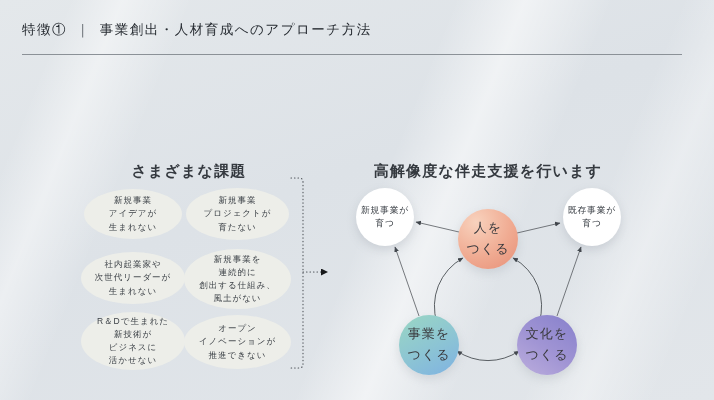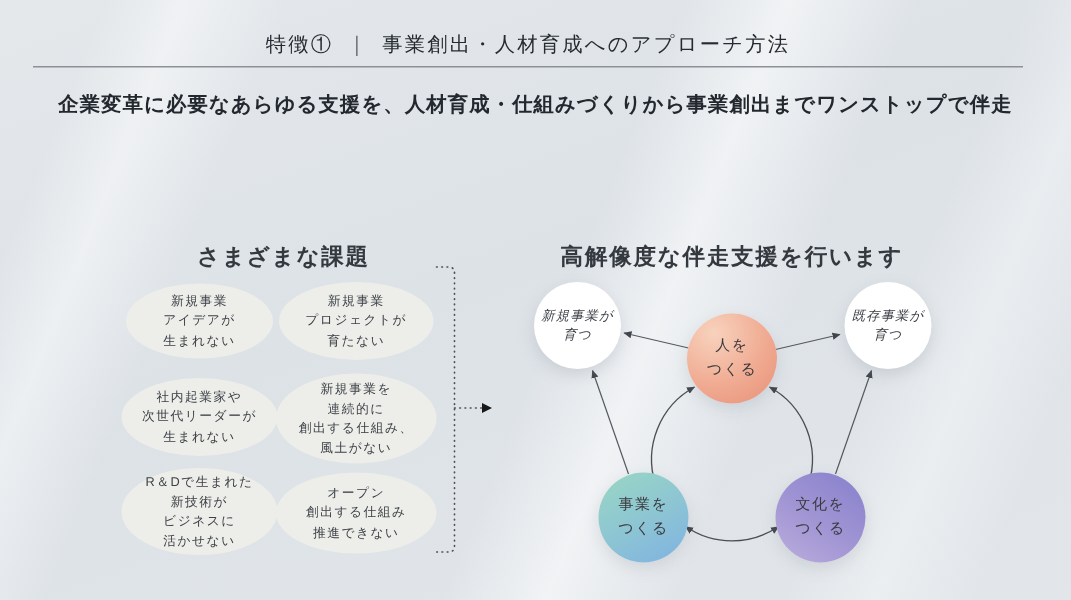--- a/index.html
+++ b/index.html
@@ -8,23 +8,23 @@
     position:relative; width:714px; height:400px; margin:0 auto; overflow:hidden;
     font-family:"Liberation Sans", sans-serif;
     background:
       linear-gradient(112deg, rgba(255,255,255,0) 8%, rgba(255,255,255,0.45) 14%, rgba(255,255,255,0) 22%),
       linear-gradient(112deg, rgba(255,255,255,0) 52%, rgba(255,255,255,0.55) 60%, rgba(255,255,255,0) 70%),
       linear-gradient(112deg, rgba(255,255,255,0) 78%, rgba(255,255,255,0.35) 85%, rgba(255,255,255,0) 93%),
       linear-gradient(160deg, #e4e8eb 0%, #dde2e7 45%, #e2e6ea 100%);
   }
   .header {
     position:absolute; left:22px; right:32px; top:21px;
-    padding-bottom:5px; border-bottom:1px solid #8b9197;
+    padding-bottom:15px; border-bottom:1px solid #8b9197;
     font-family:"Liberation Serif", serif; font-size:13.5px; font-weight:500;
-    color:#262b31; letter-spacing:1.5px; white-space:nowrap;text-align:center;
+    color:#262b31; letter-spacing:1.5px; white-space:nowrap;
   }
   .header .divider { margin:0 9px; color:#50565c; }
   .headline {
     position:absolute; left:0; right:0; top:61px; text-align:center;
     font-family:"Liberation Serif", serif; font-weight:700; font-size:13.5px;
     color:#23282e; letter-spacing:0.8px;
   }
   .body-text {
     position:absolute; left:50%; transform:translateX(-50%); top:95px; width:546px;
     font-size:9px; line-height:1.63; letter-spacing:0.2px; color:#41464c;
@@ -57,42 +57,40 @@
   .hub {
     left:435px; top:253px; width:106px; height:106px; background:#ffffff; z-index:1;
     box-shadow:0 6px 16px rgba(120,132,146,0.28);
   }
   .hub-brand { font-size:13px; font-weight:800; color:#1e1e20; letter-spacing:0.3px; transform:translateY(-4px); }
   .hub-tagline { font-size:7.5px; color:#4c4c50; letter-spacing:0.4px; transform:translateY(-3px); }
   .outcome {
     width:58px; height:58px; background:#ffffff;
     font-size:8.8px; line-height:1.5; letter-spacing:0.8px; color:#3a3f45;
     box-shadow:0 4px 10px rgba(130,140,152,0.25);
-    font-style:italic;
   }
   .outcome-left  { left:356px; top:188px; }
   .outcome-right { left:563px; top:188px; }
   .pillar {
-    width:60px; height:60px; font-size:10px; line-height:1.6; letter-spacing:1px; color:#3a3a3e;
+    width:60px; height:60px; font-size:13px; line-height:1.6; letter-spacing:1px; color:#3a3a3e;
     box-shadow:0 4px 10px rgba(130,140,152,0.22);
   }
   .pillar-people   { left:458px; top:209px; background:radial-gradient(circle at 30% 22%, #f8d2bd 0%, #f0ab92 55%, #e78f77 100%); }
   .pillar-business { left:399px; top:315px; background:linear-gradient(150deg, #99d5c5 5%, #8cc4d4 55%, #7fb2e2 100%); }
   .pillar-culture  { left:517px; top:315px; background:linear-gradient(215deg, #8a83cd 8%, #a195d4 55%, #bcaedd 100%); }
 </style>
 </head>
 <body>
 
 <div class="slide">
 
   <div class="header">
     <span>特徴①</span><span class="divider">｜</span><span>事業創出・人材育成へのアプローチ方法</span>
   </div>
 
-  <div class="headline">企業変革に必要なあらゆる支援を、人材育成・仕組みづくりから事業創出までワンストップで伴走</div>
 
 
   <div class="section-label challenges-label">さまざまな課題</div>
   <div class="section-label approach-label">高解像度な伴走支援を行います</div>
 
   <div class="bubble b1">新規事業
 アイデアが
 生まれない</div>
   <div class="bubble b2">新規事業
 プロジェクトが
@@ -102,21 +100,21 @@
 生まれない</div>
   <div class="bubble b5">R＆Dで生まれた
 新技術が
 ビジネスに
 活かせない</div>
   <div class="bubble b4">新規事業を
 連続的に
 創出する仕組み、
 風土がない</div>
   <div class="bubble b6">オープン
-創出する仕組み
+イノベーションが
 推進できない</div>
 
 
   <svg class="links" width="714" height="400" viewBox="0 0 714 400">
     <defs>
       <marker id="ah" markerWidth="7" markerHeight="7" refX="5" refY="3" orient="auto-start-reverse" markerUnits="userSpaceOnUse">
         <path d="M0,0.6 L5.4,3 L0,5.4 Z" fill="#3f444a"></path>
       </marker>
       <marker id="ahb" markerWidth="9" markerHeight="9" refX="6" refY="3.5" orient="auto" markerUnits="userSpaceOnUse">
         <path d="M0,0 L7,3.5 L0,7 Z" fill="#17181a"></path>

